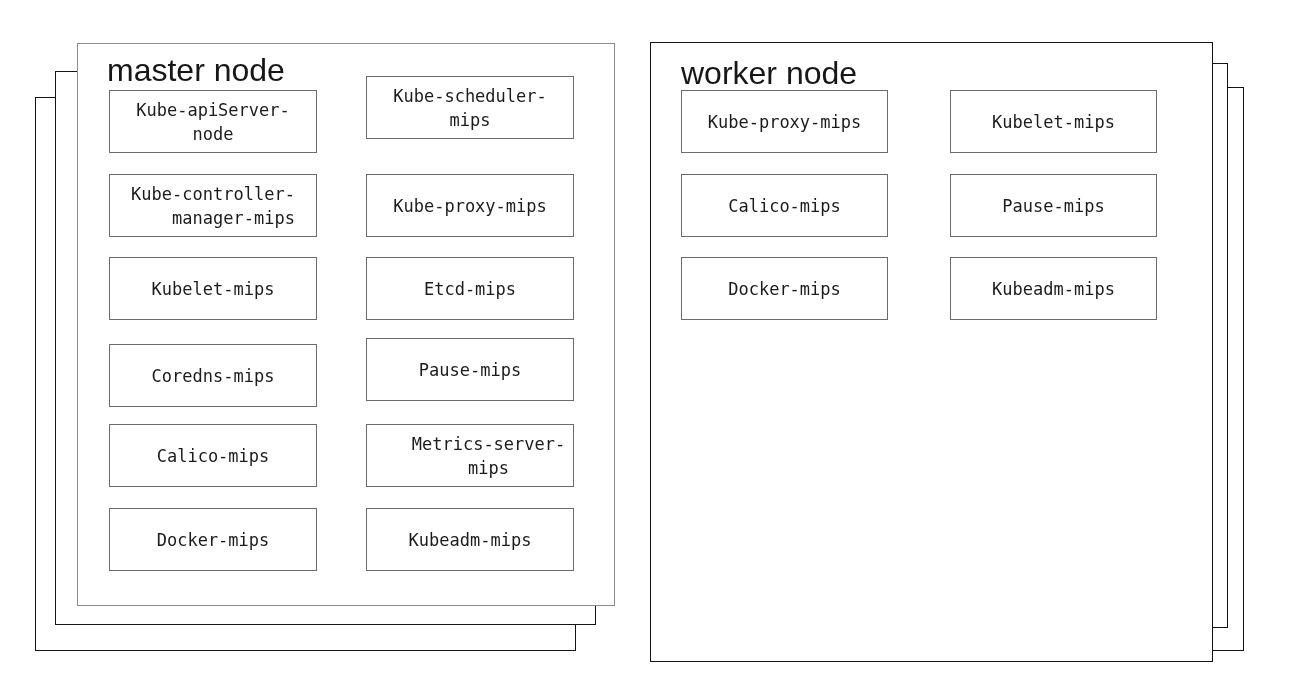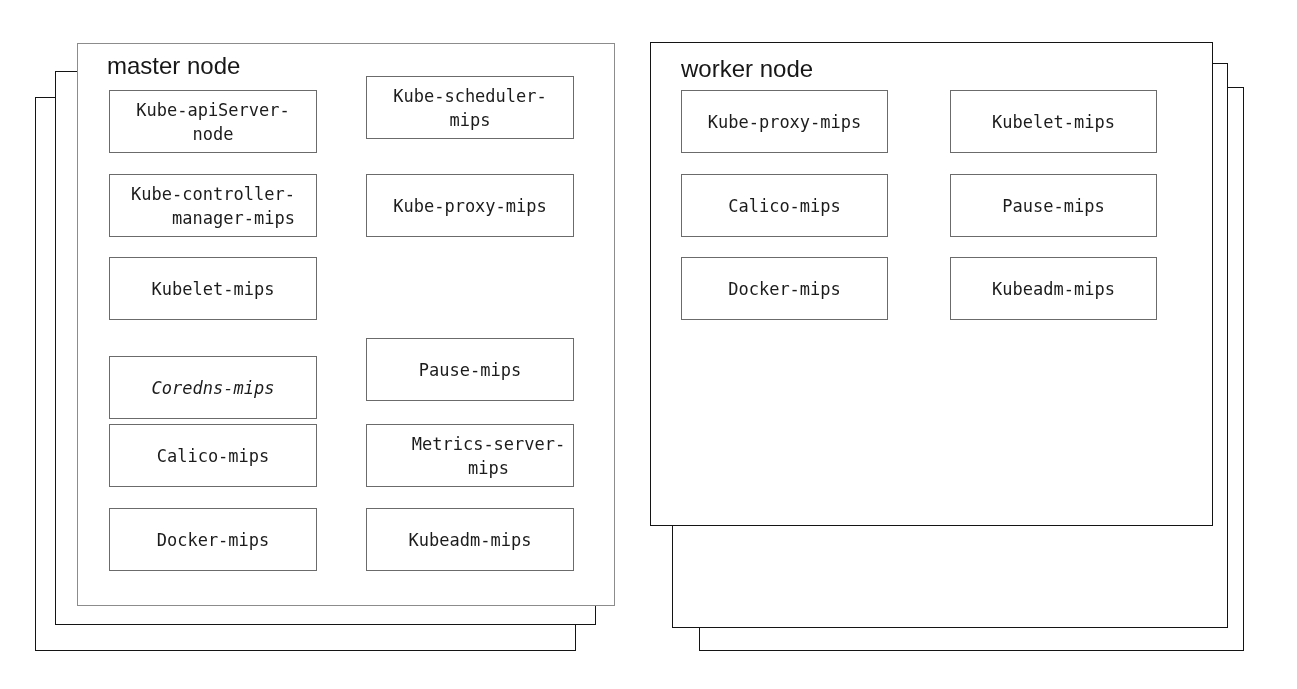--- a/index.html
+++ b/index.html
@@ -30,21 +30,21 @@
   }
   .node-box.master-front {
     border: 1px solid #8c8c8c;
   }
   .node-box.worker-front {
     border: 1.5px solid #141414;
   }
   .node-title {
     position: absolute;
     font-family: "Liberation Sans", sans-serif;
-    font-size: 24px;
+    font-size: 32px;
     color: #171717;
     white-space: nowrap;
     letter-spacing: 0px;
   }
   
   .comp {
     position: absolute;
     box-sizing: border-box;
     border: 1px solid #6b6b6b;
     background: #ffffff;
@@ -75,36 +75,37 @@
     <div class="comp m" style="left:31px; top:46px;">Kube-apiServer-
 node</div>
     <div class="comp m" style="left:288px; top:32px;">Kube-scheduler-
 mips</div>
 
     <div class="comp m" style="left:31px; top:130px;text-align:right;">Kube-controller-
 manager-mips</div>
     <div class="comp m" style="left:288px; top:130px;">Kube-proxy-mips</div>
 
     <div class="comp m" style="left:31px; top:213px;">Kubelet-mips</div>
+    <div class="comp m" style="left:288px; top:213px;">Etcd-mips</div>
 
-    <div class="comp m" style="left:31px; top:312px;font-style:italic;">Coredns-mips</div>
+    <div class="comp m" style="left:31px; top:300px;">Coredns-mips</div>
     <div class="comp m" style="left:288px; top:294px;">Pause-mips</div>
 
     <div class="comp m" style="left:31px; top:380px;">Calico-mips</div>
     <div class="comp m" style="left:288px; top:380px;padding-left:37px;">Metrics-server-
 mips</div>
 
     <div class="comp m" style="left:31px; top:464px;">Docker-mips</div>
     <div class="comp m" style="left:288px; top:464px;">Kubeadm-mips</div>
   </div>
 
   <div class="layer" style="left:699px; top:87px; width:545px; height:564px;"></div>
   <div class="layer" style="left:672px; top:63px; width:556px; height:565px;"></div>
 
-  <div class="node-box worker-front" style="left:650px; top:42px; width:563px; height:484px;">
+  <div class="node-box worker-front" style="left:650px; top:42px; width:563px; height:620px;">
     <div class="node-title" style="left:30px; top:12px;">worker node</div>
 
     <div class="comp w" style="left:30px; top:47px;">Kube-proxy-mips</div>
     <div class="comp w" style="left:299px; top:47px;">Kubelet-mips</div>
 
     <div class="comp w" style="left:30px; top:131px;">Calico-mips</div>
     <div class="comp w" style="left:299px; top:131px;">Pause-mips</div>
 
     <div class="comp w" style="left:30px; top:214px;">Docker-mips</div>
     <div class="comp w" style="left:299px; top:214px;">Kubeadm-mips</div>

